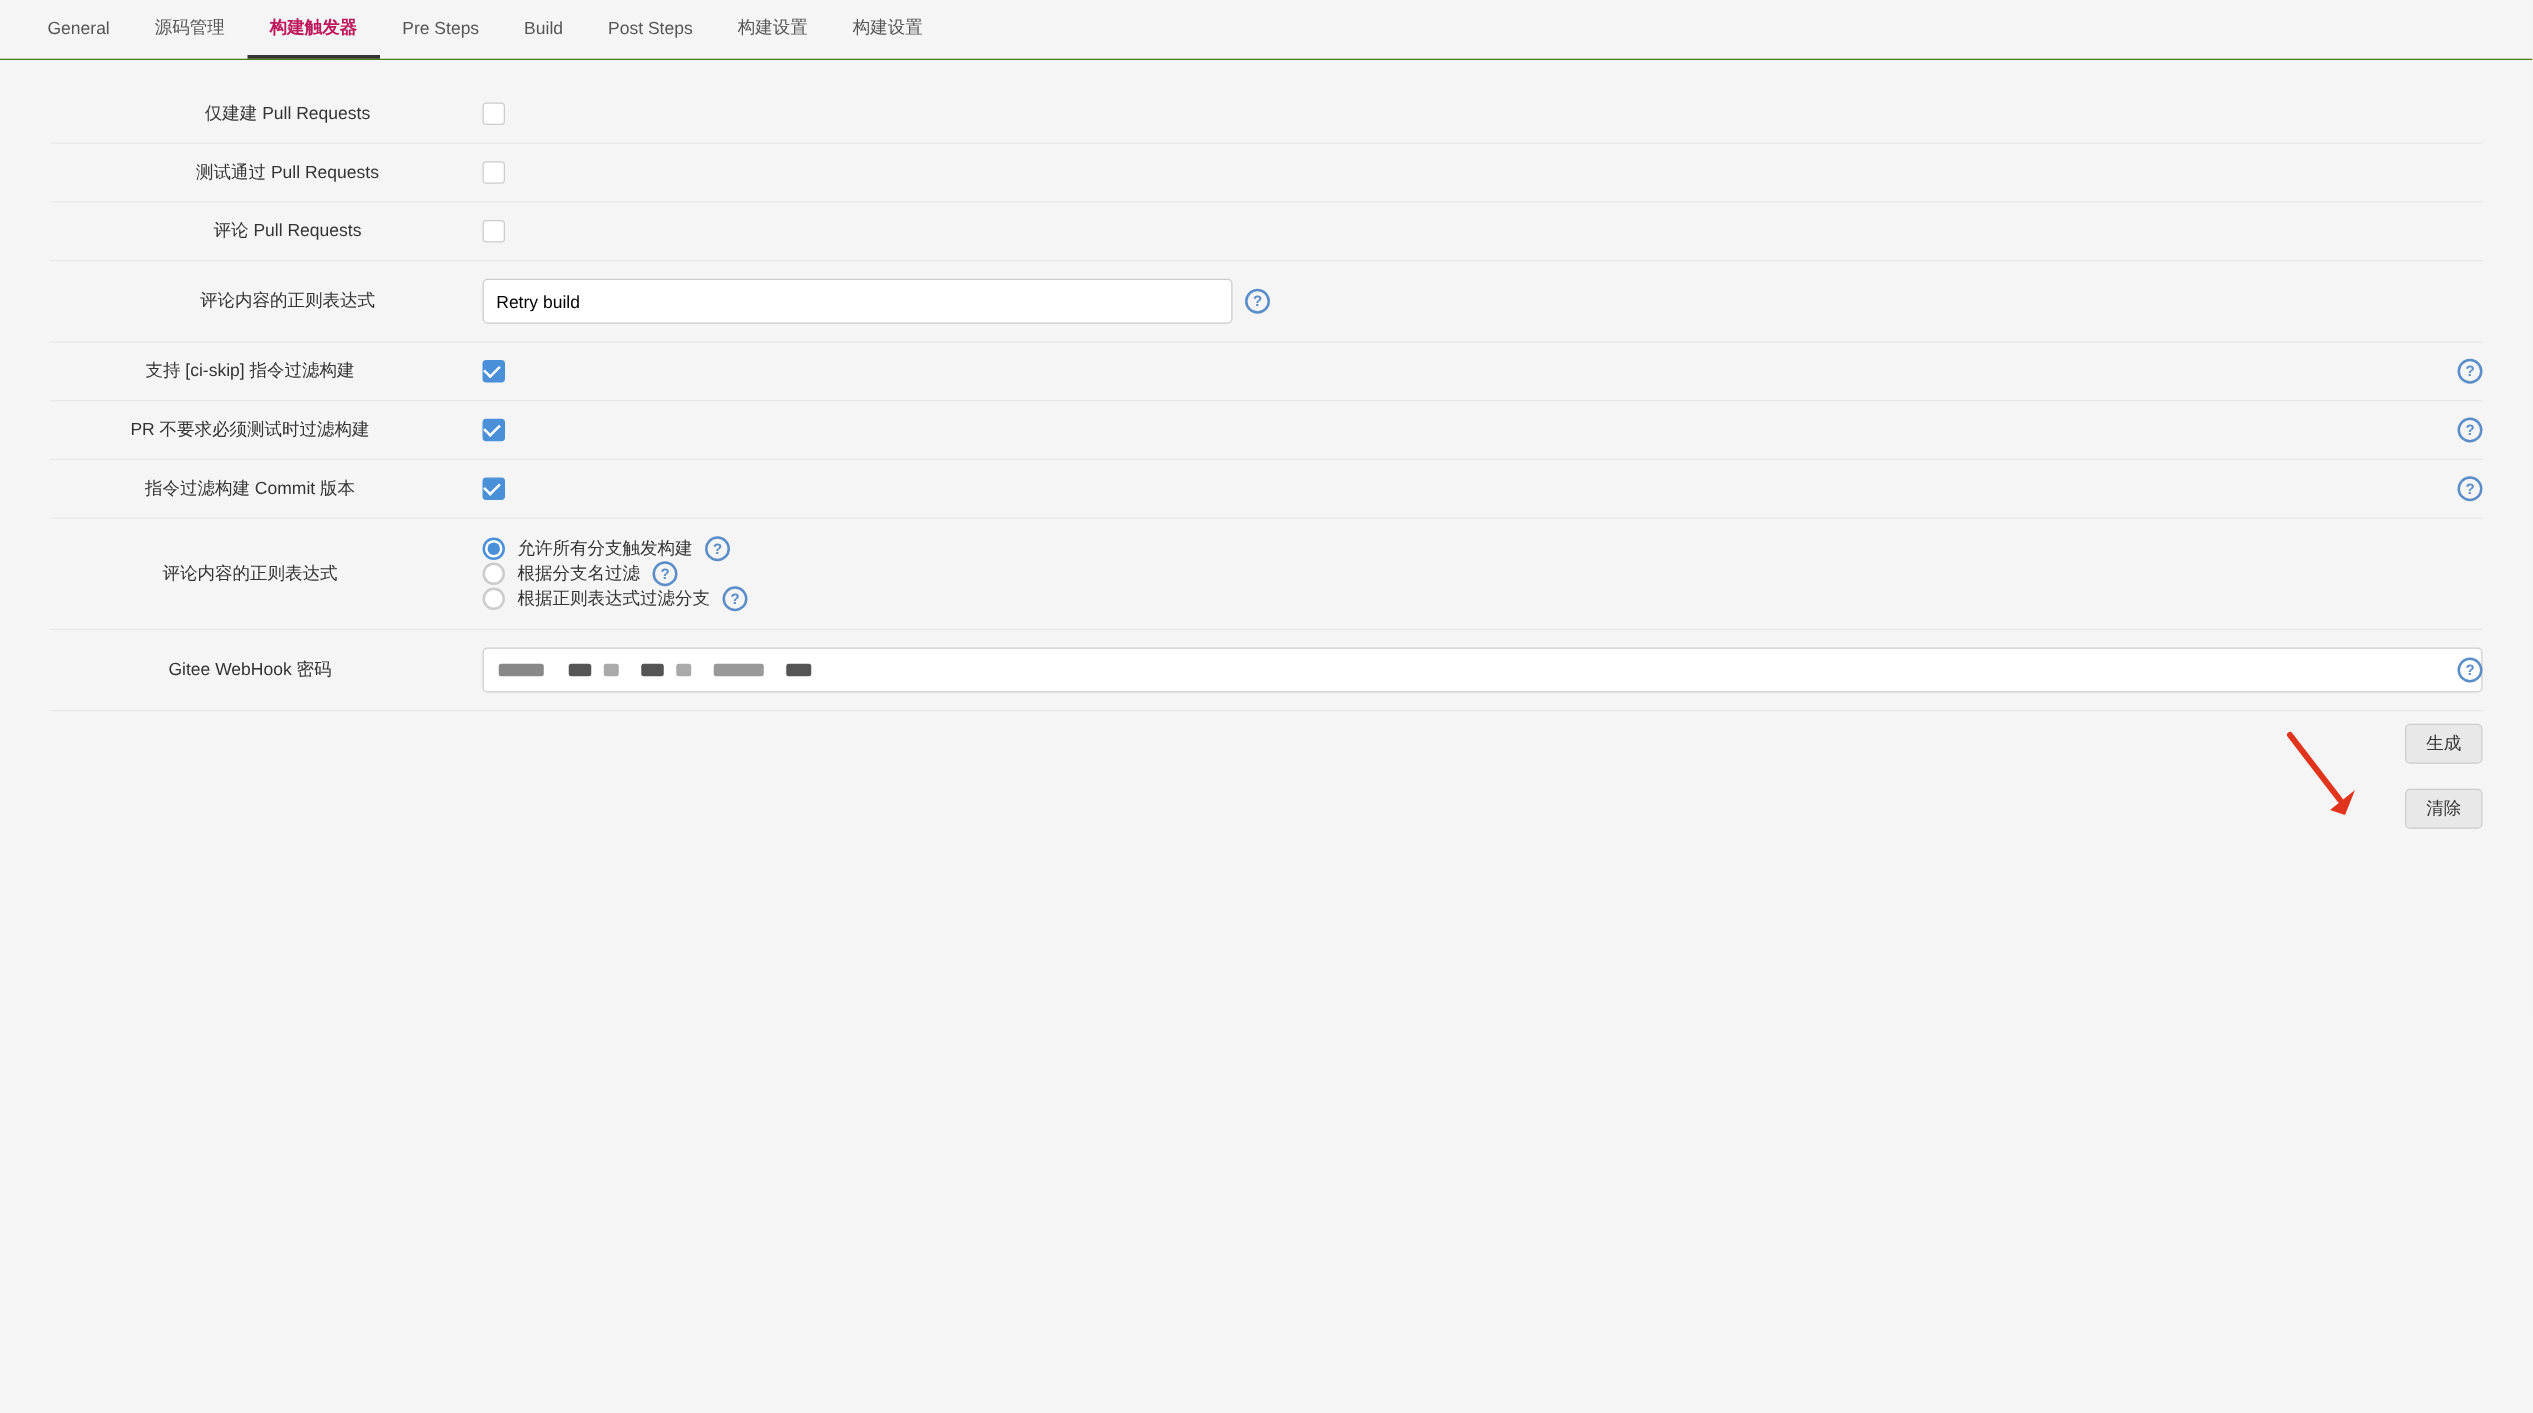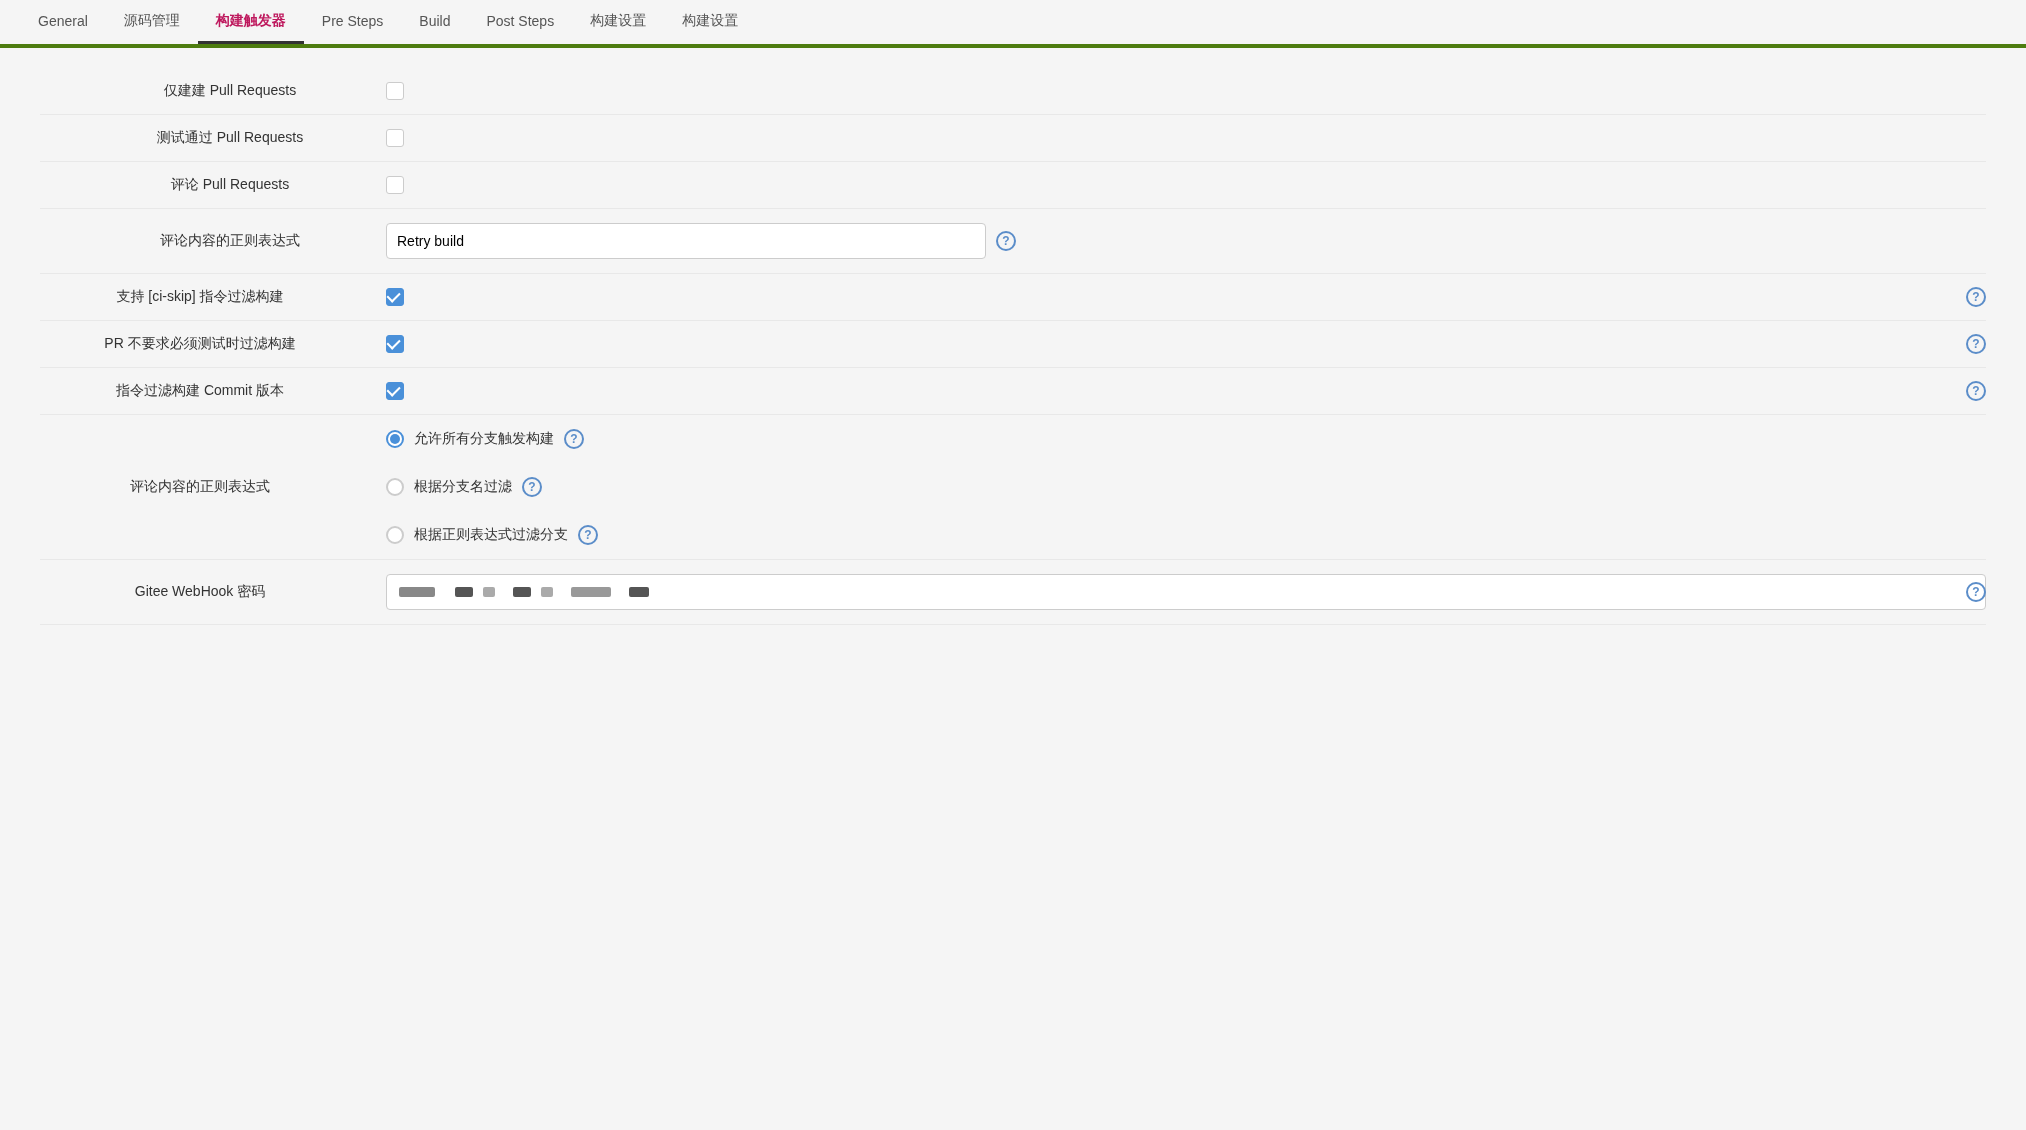--- a/index.html
+++ b/index.html
@@ -5,21 +5,21 @@
     * { box-sizing: border-box; margin: 0; padding: 0; }
     body {
       font-family: -apple-system, BlinkMacSystemFont, "PingFang SC", "Microsoft YaHei", sans-serif;
       background: #f0f0f0;
       font-size: 14px;
       color: #333;
     }
     .tab-bar {
       display: flex;
       background: #f5f5f5;
-      border-bottom: 4px solid #4d7c0f;
+      border-bottom: 1px solid #4d7c0f;
       padding: 0 20px;
       height: 48px;
       align-items: flex-end;
     }
     .tab-item {
       padding: 10px 18px;
       cursor: pointer;
       color: #555;
       border-bottom: 3px solid transparent;
       font-size: 14px;
@@ -113,21 +113,21 @@
       border: 1px solid #ccc;
       border-radius: 4px;
       padding: 0 10px;
       font-size: 14px;
       background: white;
       min-width: 600px;
     }
     .radio-group {
       display: flex;
       flex-direction: column;
-      gap: 28px;
+      gap: 0;
     }
     .radio-row {
       display: flex;
       align-items: center;
       gap: 10px;
     }
     .radio-custom {
       width: 18px;
       height: 18px;
       border-radius: 50%;
@@ -305,14 +305,30 @@
         <div class="pw-block" style="width:12px;background:#aaa; margin-left:4px;"></div>
         <div style="width:6px;"></div>
         <div class="pw-block" style="width:40px;background:#999;"></div>
         <div style="width:6px;"></div>
         <div class="pw-block" style="width:20px;background:#555;"></div>
       </div>
     </div>
     <div class="help-icon help-icon-right">?</div>
   </div>
 
+  <div class="generate-area">
+
+    <div class="arrow-indicator">
+      <svg class="arrow-svg" viewBox="0 0 100 100" xmlns="http://www.w3.org/2000/svg">
+        <line x1="20" y1="10" x2="70" y2="75" stroke="#e0341c" stroke-width="6" stroke-linecap="round"></line>
+        <polygon points="60,85 85,65 75,90" fill="#e0341c"></polygon>
+      </svg>
+    </div>
+
+    <div class="action-row">
+      <button class="btn-generate">生成</button>
+    </div>
+    <div class="action-row">
+      <button class="btn-clear">清除</button>
+    </div>
+  </div>
 
 </div>
 
 </body></html>

